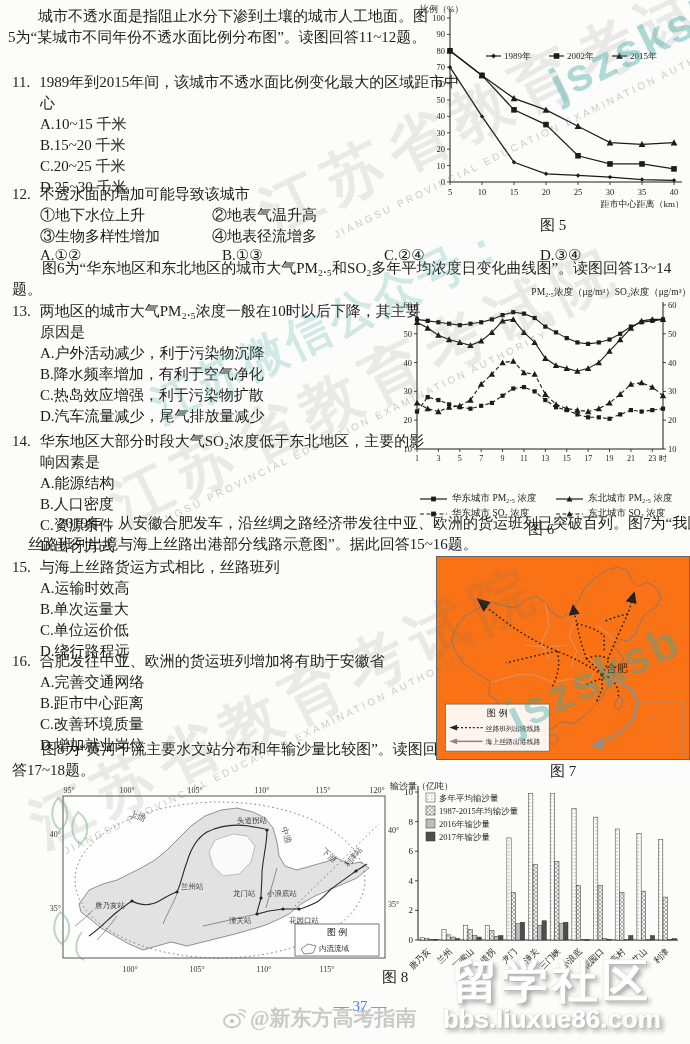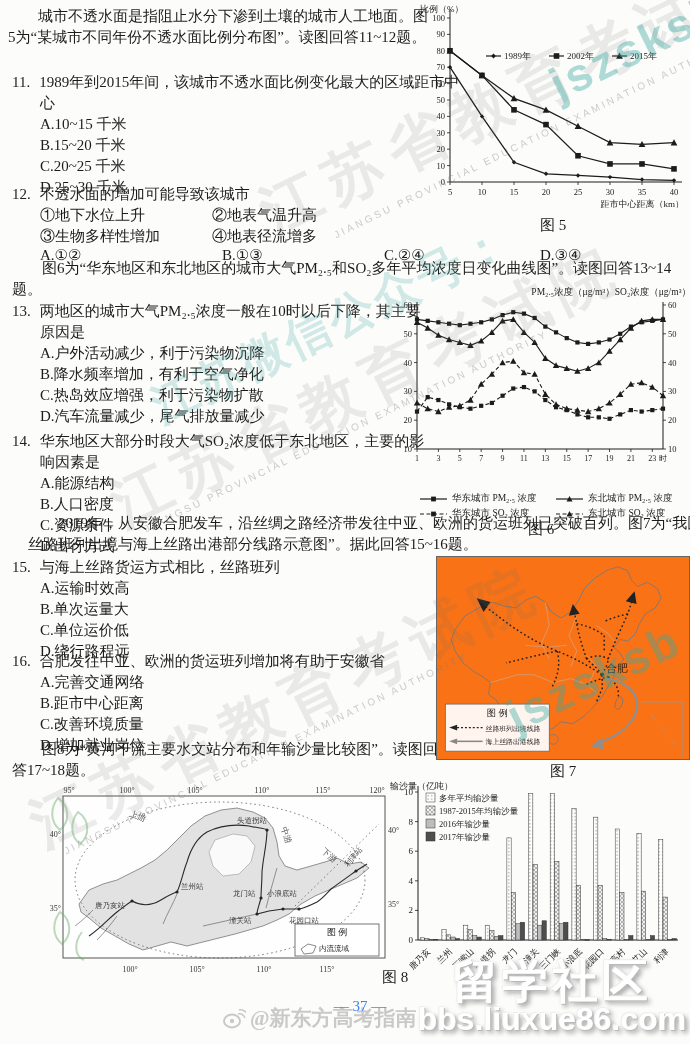--- a/index.html
+++ b/index.html
@@ -24,21 +24,21 @@
   .mapbox{border:1px solid #666;background:#f97316;}
   
   .wm{position:absolute;pointer-events:none;white-space:nowrap;z-index:3;transform-origin:left top;}
   .wm-gray{font-size:60px;font-weight:bold;letter-spacing:10px;color:rgba(110,110,110,0.13);transform:rotate(-26deg);}
   .wm-en{font-size:10px;letter-spacing:3px;color:rgba(120,120,120,0.38);transform:rotate(-26deg);font-family:"Liberation Sans",sans-serif;}
   .wm-teal{font-size:46px;font-weight:bold;letter-spacing:3px;color:rgba(56,168,160,0.40);transform:rotate(-26deg);font-family:"Liberation Sans",sans-serif;}
   .wm-teal.dim{color:rgba(56,168,160,0.22);}
   #liuxue{z-index:6;text-align:center;color:#ffffff;font-weight:bold;
           text-shadow:1px 1px 0 #b9b9b9,-1px -1px 0 #eeeeee,3px 3px 5px #9a9a9a;}
   #liuxue .l1{font-size:46px;line-height:48px;letter-spacing:4px;}
-  #liuxue .l2{font-size:32px;line-height:26px;font-family:"Liberation Sans",sans-serif;}
+  #liuxue .l2{font-size:26px;line-height:26px;font-family:"Liberation Sans",sans-serif;}
   #weibo{z-index:2;color:#c9c9c9;font-weight:bold;font-size:21px;display:flex;align-items:center;gap:4px;filter:blur(0.4px);}
   #pageno{z-index:4;text-align:center;color:#3b82f6;}
 </style>
 </head>
 <body>
 
 <div class="abs indent" style="left:8px;top:6px;width:426px;">城市不透水面是指阻止水分下渗到土壤的城市人工地面。图5为“某城市不同年份不透水面比例分布图”。读图回答11~12题。</div>
 
 <div class="abs q" style="left:12px;top:72px;width:420px;">
   <div class="stem"><span class="qnum">11.</span><span>1989年到2015年间，该城市不透水面比例变化最大的区域距市中心</span></div>

